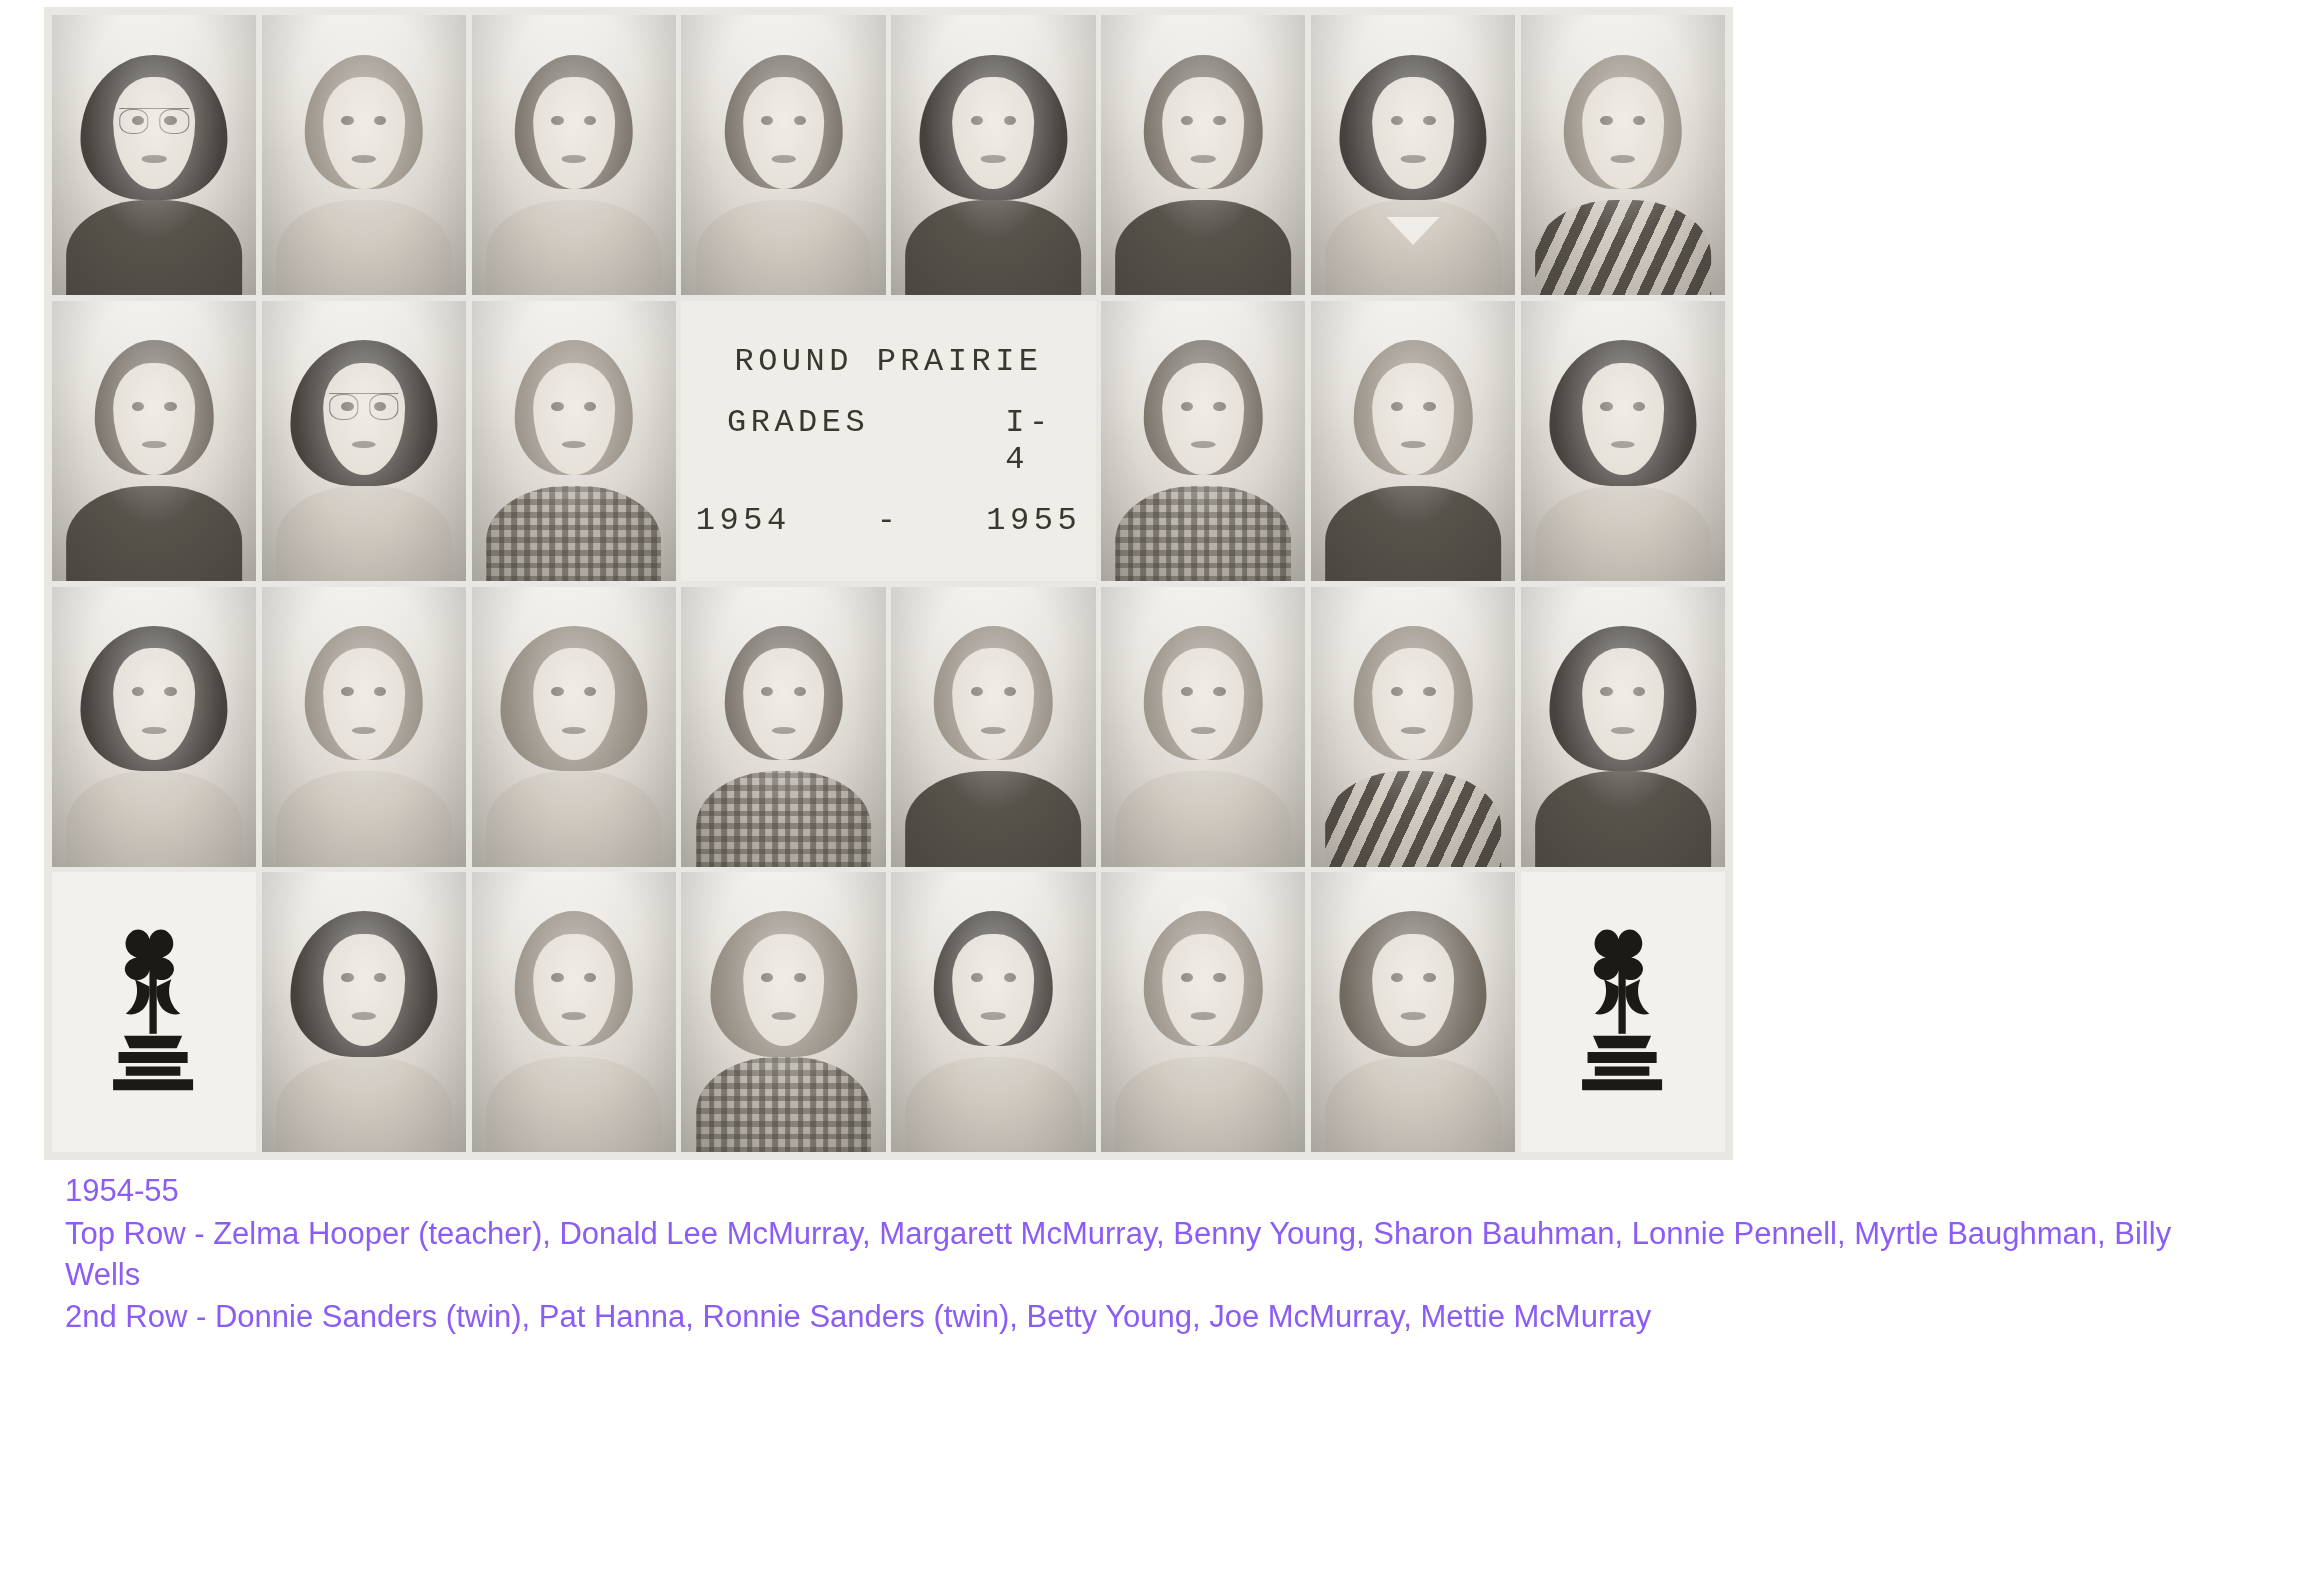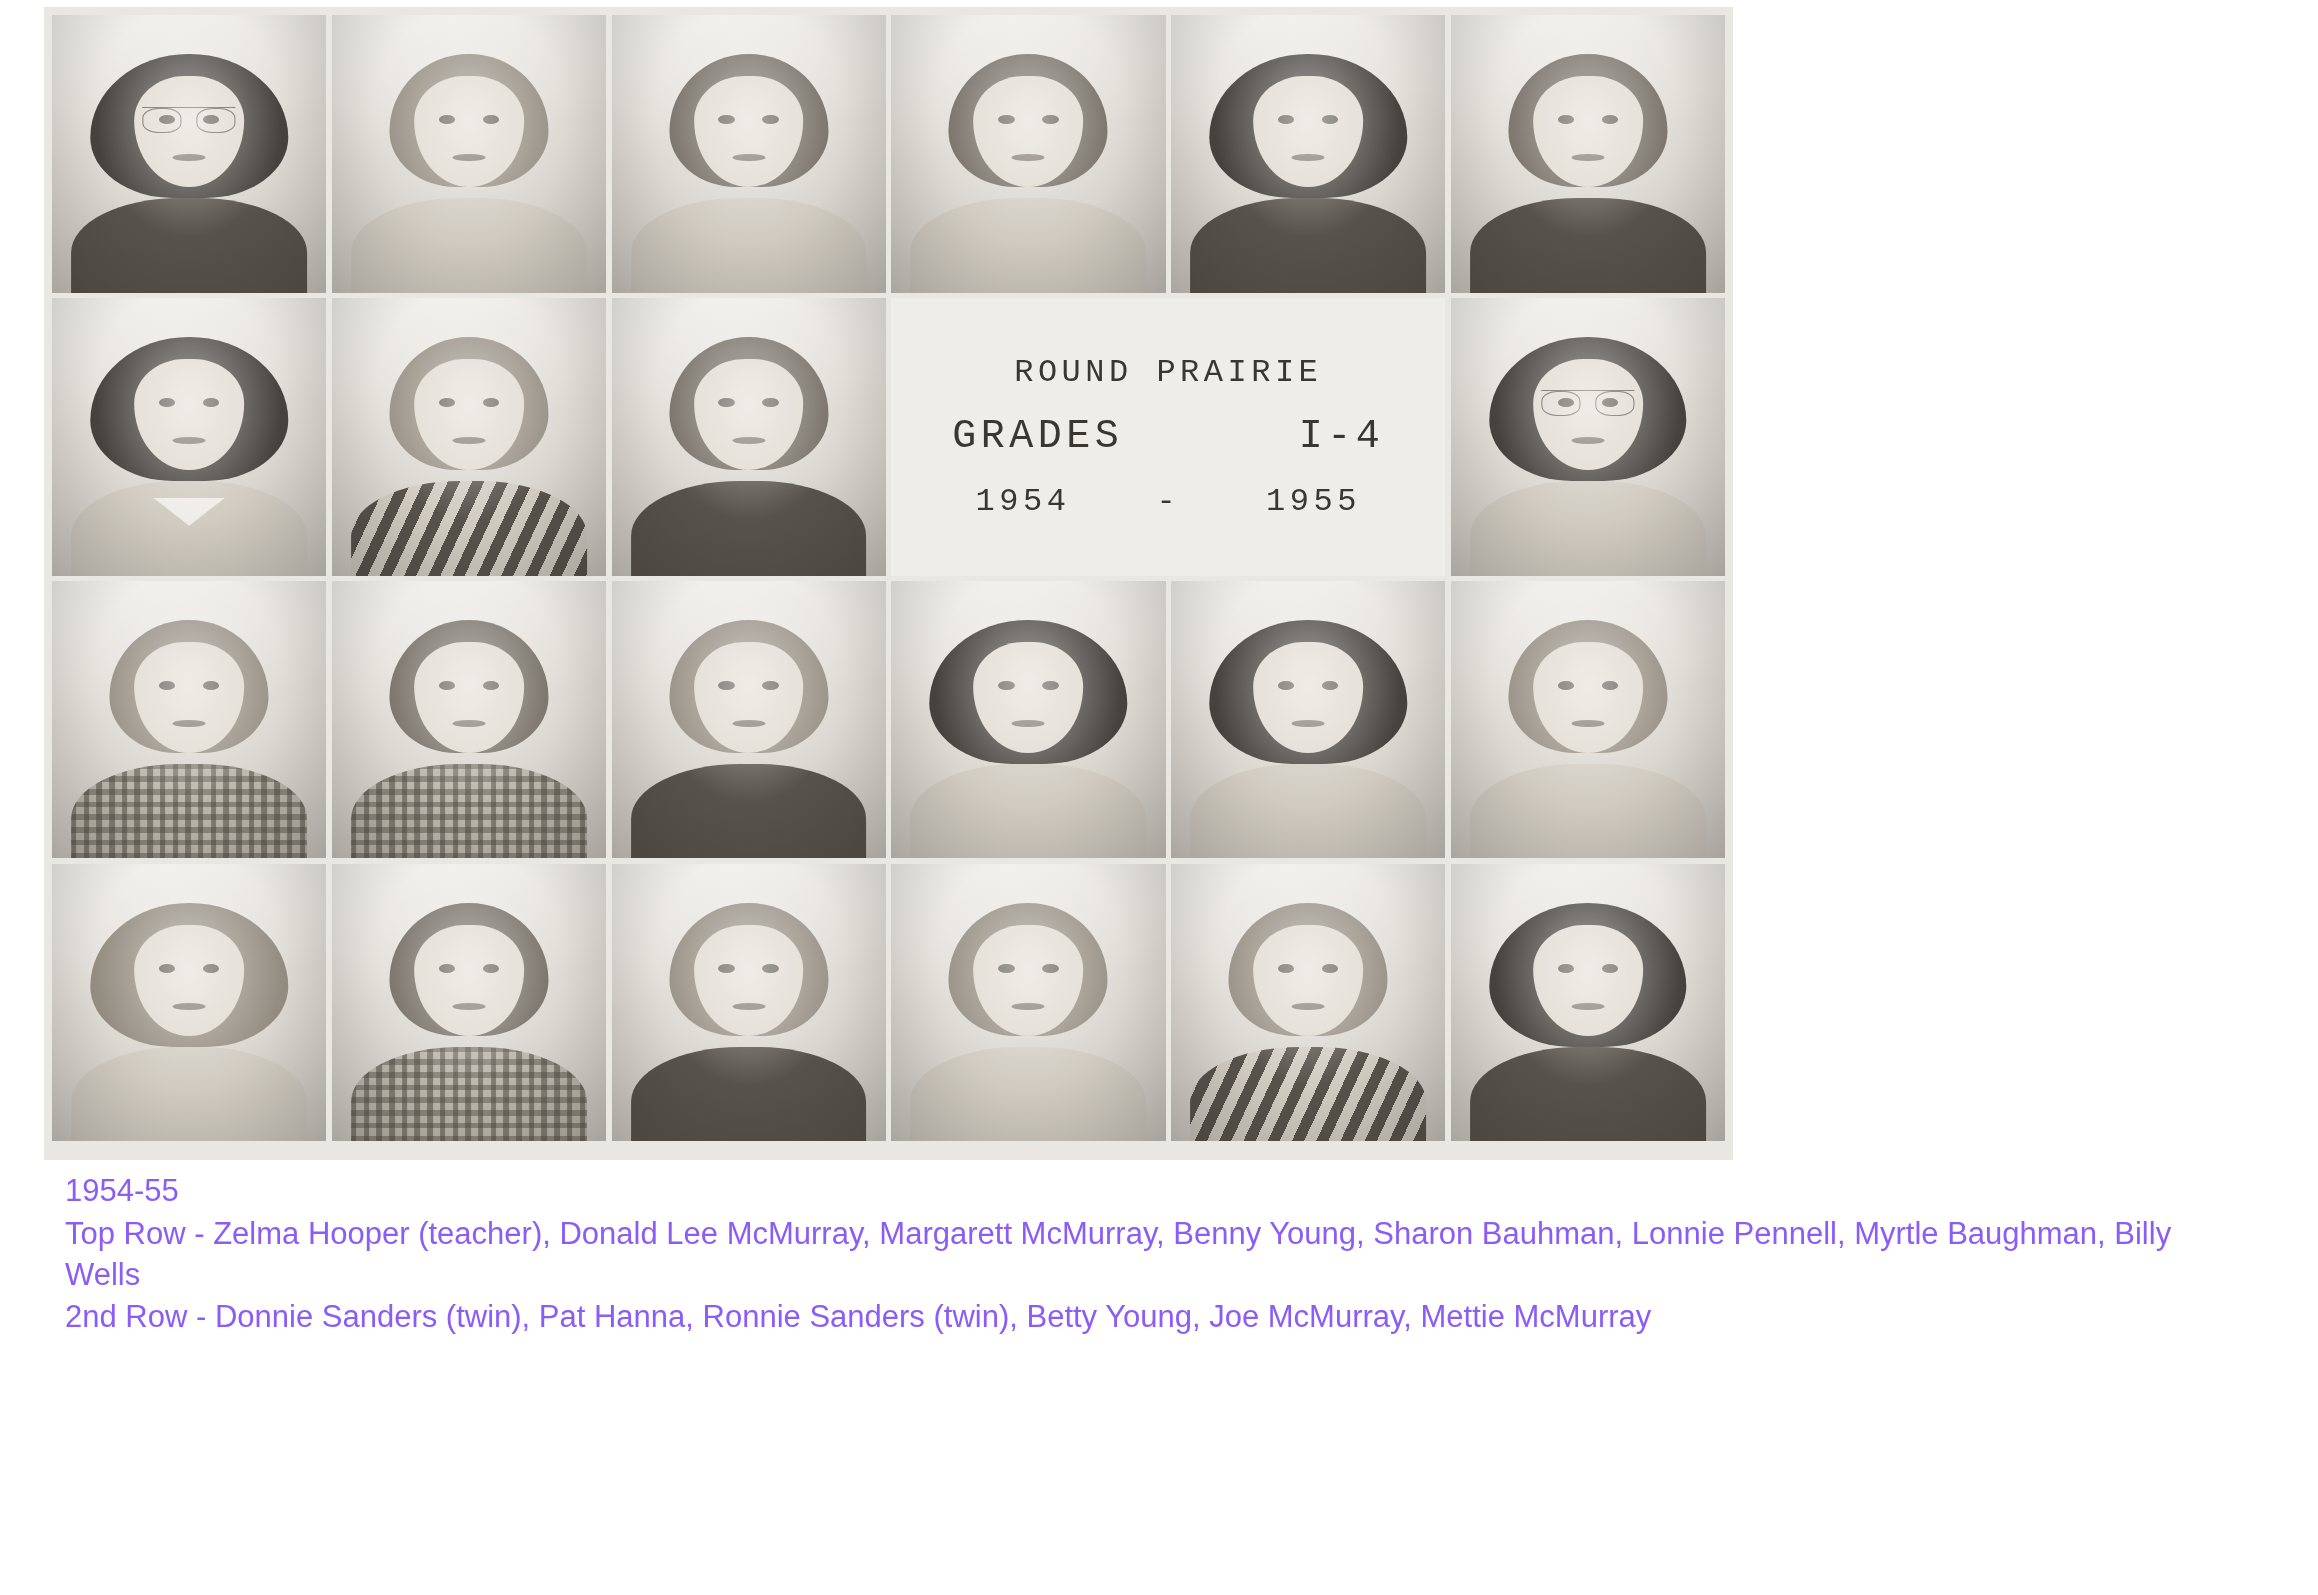--- a/index.html
+++ b/index.html
@@ -27,21 +27,21 @@
     position: absolute;
     left: 44px;
     top: 7.3px;
     width: 1689px;
     height: 1153px;
     background: #e9e7e2;
   }
 
   .photo-grid {
     display: grid;
-    grid-template-columns: repeat(6, 1fr);
+    grid-template-columns: repeat(8, 1fr);
     grid-template-rows: repeat(4, 1fr);
     width: 100%;
     height: 100%;
     gap: 5.5px;
     padding: 8px;
     box-sizing: border-box;
   }
 
   .cell {
     position: relative;
@@ -184,21 +184,21 @@
     flex-direction: column;
     justify-content: center;
     align-items: center;
     gap: 23.6px;
     font-family: "Liberation Mono", monospace;
     letter-spacing: 4.5px;
     color: #3a3731;
   }
   .title-card .line1 { font-size: 32px; }
   .title-card .line2 {
-    font-size: 40px;
+    font-size: 32px;
     display: flex;
     gap: 136px;
     width: 78%;
     justify-content: space-between;
   }
   .title-card .line3 {
     font-size: 32px;
     display: flex;
     gap: 86px;
   }

